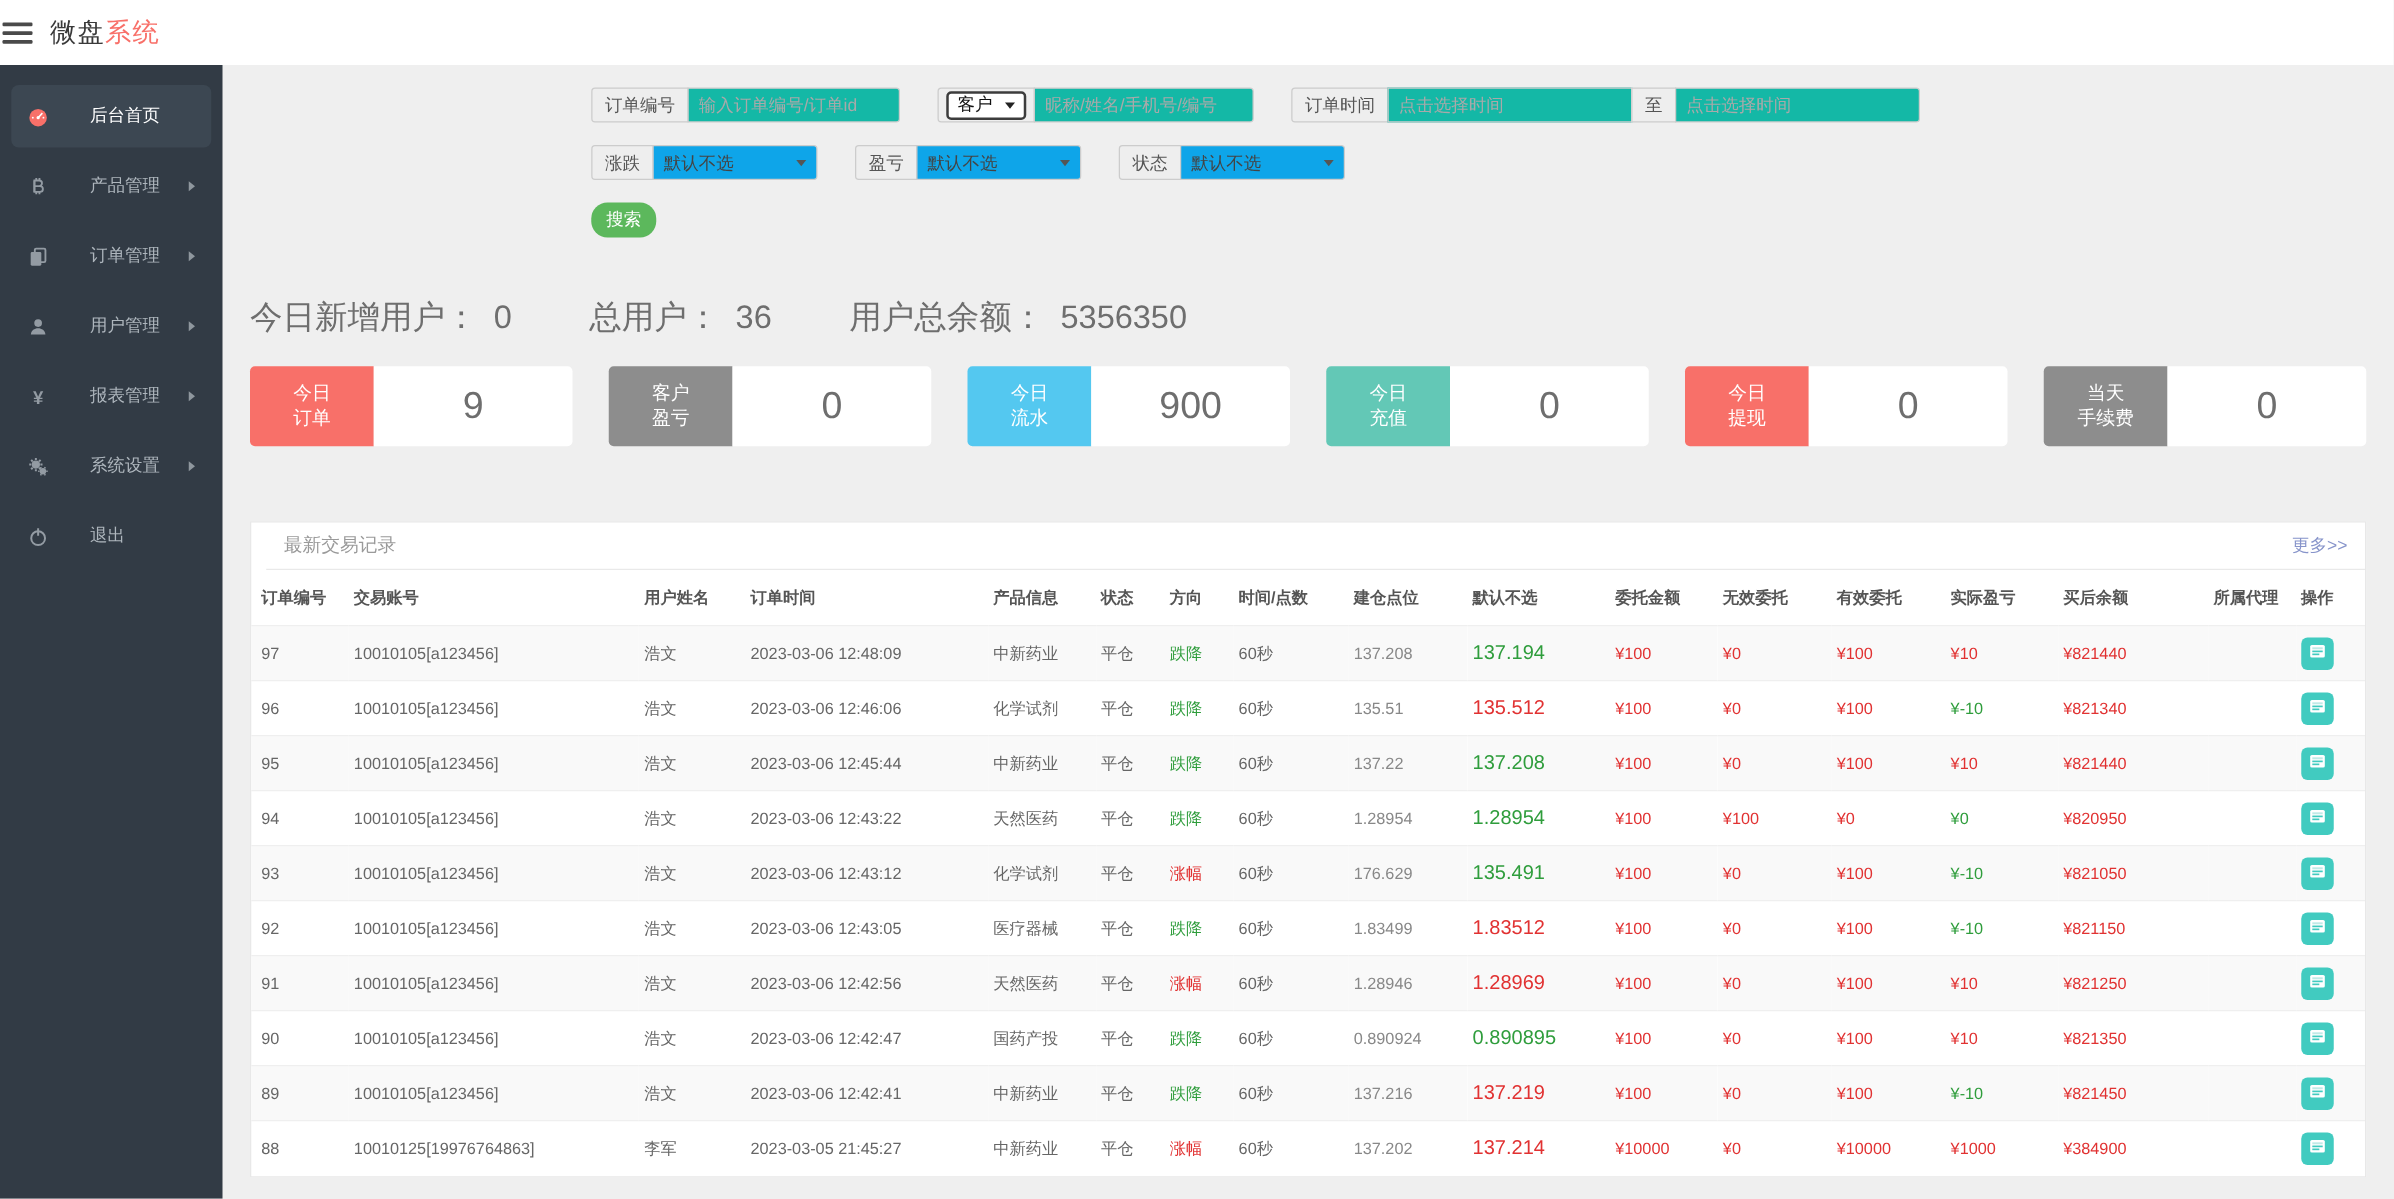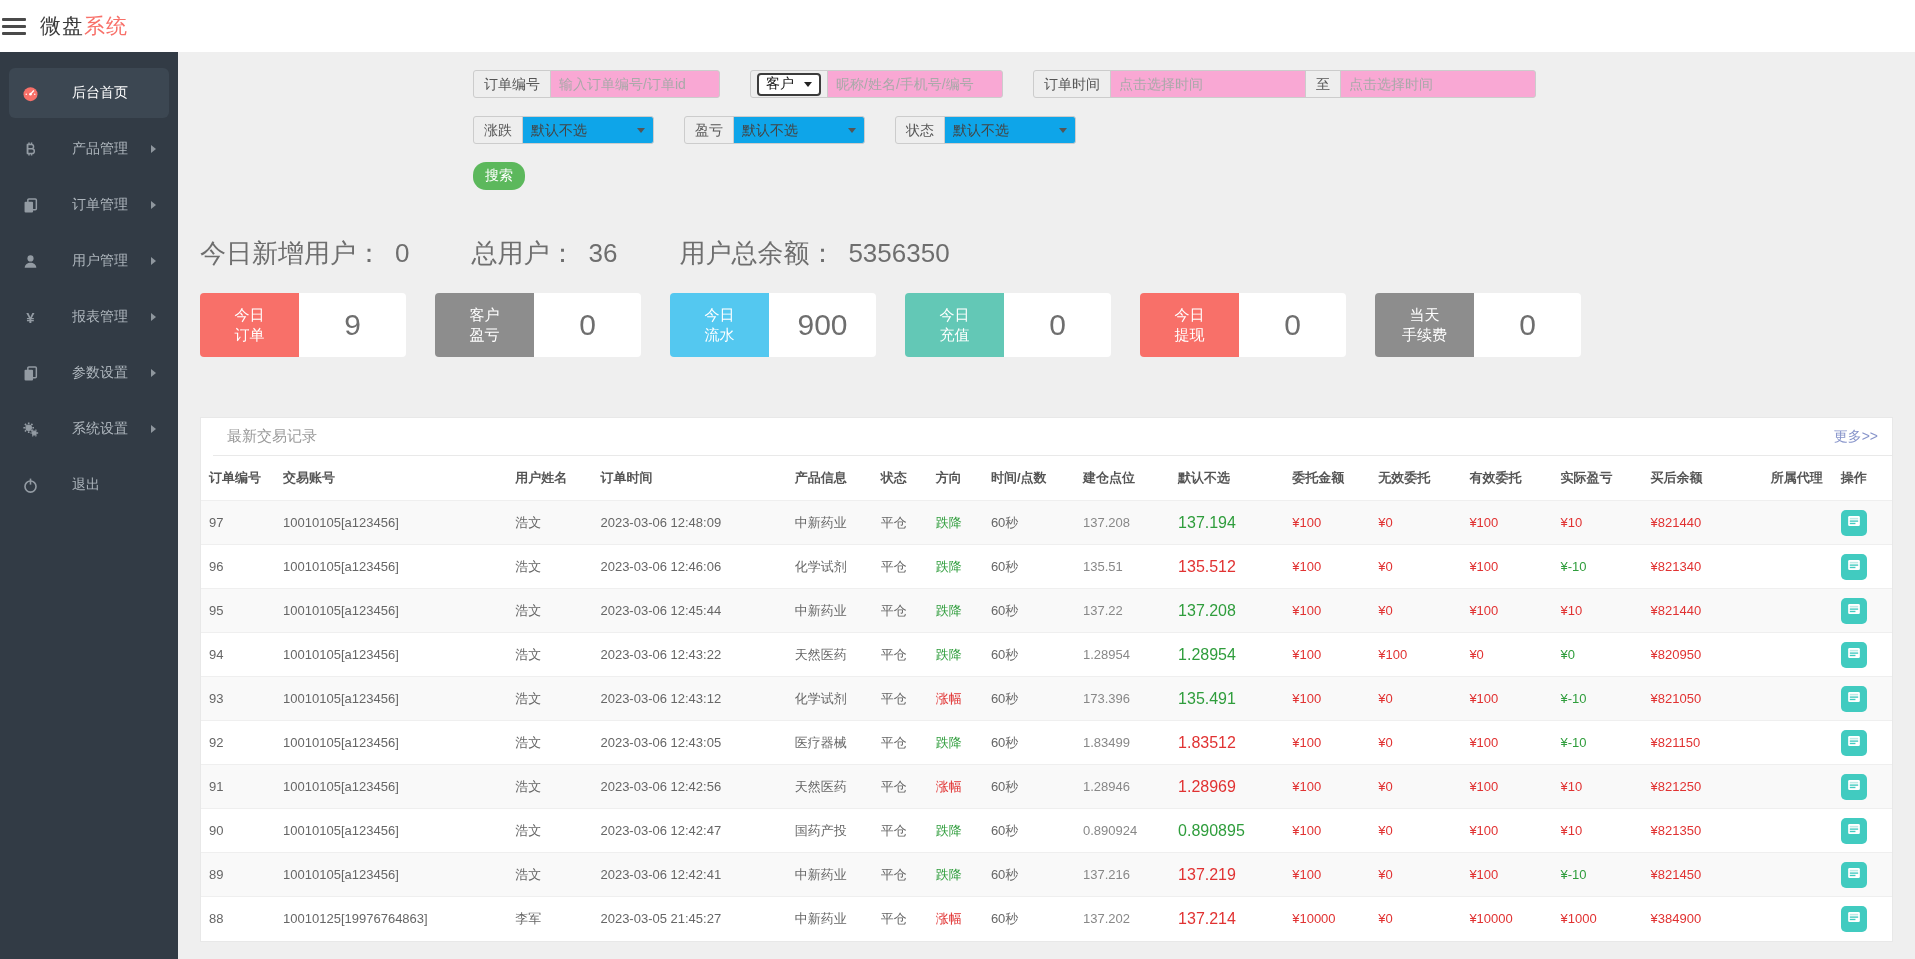--- a/index.html
+++ b/index.html
@@ -27,40 +27,40 @@
   .s-label { flex:1; }
   .s-arrow { width:0; height:0; border-left:5px solid #8f979e; border-top:4px solid transparent; border-bottom:4px solid transparent; }
   .main { flex:1; padding:0 22px; }
   
   .filters { margin-left:273px; padding-top:18px; font-size:14px; color:#555; }
   .f-row { display:flex; align-items:stretch; margin-bottom:18px; }
   .f-group { display:flex; align-items:stretch; margin-right:30px; }
   .addon { background:#eee; border:1px solid #ccc; padding:0 10px; line-height:26px; height:28px;
            border-radius:3px 0 0 3px; color:#555; white-space:nowrap; }
   .addon.mid { border-radius:0; margin-left:-1px; }
-  .f-input { border:1px solid #ccc; margin-left:-1px; background:#f9a8d4; height:28px; padding:0 8px; font-size:14px;
+  .f-input { border:1px solid #ccc; margin-left:-1px; background:#14b8a6; height:28px; padding:0 8px; font-size:14px;
              color:#333; border-radius:0 3px 3px 0; outline:none; font-family:inherit; }
   .f-input.sq { border-radius:0; }
   .f-input::placeholder { color:#a9a9a9; }
   .addon-select { background:#eee; border:1px solid #ccc; padding:0 6px; height:28px; border-radius:3px 0 0 3px;
                   display:flex; align-items:center; }
   .mini-select { display:inline-flex; align-items:center; gap:10px; border:2px solid #3c3c3c; border-radius:4px;
                  background:#fff; height:23px; padding:0 7px; color:#111; cursor:pointer; }
   .mini-select .chev { width:0; height:0; border-top:5px solid #222; border-left:4px solid transparent; border-right:4px solid transparent; }
   .fake-select { position:relative; border:1px solid #ccc; margin-left:-1px; background:#0ea5e9; height:28px; width:132px;
                  line-height:26px; padding:0 22px 0 8px; border-radius:0 3px 3px 0; color:#444; cursor:pointer; }
   .fake-select .chev { position:absolute; right:8px; top:11px; width:0; height:0; border-top:5px solid #555;
                        border-left:4px solid transparent; border-right:4px solid transparent; }
   .search-btn { background:var(--search-green,#5cb85c); color:#fff; border:none; border-radius:13px; height:28px;
                 padding:0 12px; font-size:14px; cursor:pointer; font-family:inherit; }
   
   .headline { margin-top:46px; display:flex; gap:62px; font-size:26px; color:#6e6e6e; }
   .h-value { margin-left:13px; }
   .cards { display:flex; gap:29px; margin-top:22px; }
-  .card { display:flex; width:206px; height:64px; flex:none; }
+  .card { display:flex; width:258px; height:64px; flex:none; }
   .card-label { width:99px; flex:none; border-radius:4px 0 0 4px; color:#fff; font-size:15px; line-height:20px;
                 display:flex; flex-direction:column; justify-content:center; align-items:center; }
   .card-value { flex:1; background:#fff; border-radius:0 4px 4px 0; display:flex; align-items:center; justify-content:center;
                 font-size:30px; font-weight:300; color:#6e6e6e; }
   
   .panel { margin-top:60px; background:#fff; border:1px solid #e8e8e8; }
   .panel-head { display:flex; align-items:center; padding:9px 14px; border-bottom:1px solid #e9e9e9;margin-left:12px; }
   .panel-title { flex:1; color:#9a9a9a; font-size:15px; }
   .more-link { color:var(--link-blue,#8794ca); font-size:14px; cursor:pointer; text-decoration:none; }
   table { width:100%; border-collapse:collapse; table-layout:fixed; }
@@ -136,30 +136,20 @@
         <span class="s-label">用户管理</span>
         <span class="s-arrow"></span>
       </div>
       <div class="side-item">
         <span class="s-icon">
           <svg viewBox="0 0 16 16">
             <text x="8" y="13" text-anchor="middle" font-size="14" font-weight="bold" fill="currentColor">¥</text>
           </svg>
         </span>
         <span class="s-label">报表管理</span>
-        <span class="s-arrow"></span>
-      </div>
-      <div class="side-item">
-        <span class="s-icon">
-          <svg viewBox="0 0 16 16">
-            <rect x="5.5" y="1.8" width="8" height="10.2" rx="1" fill="none" stroke="currentColor" stroke-width="1.4"></rect>
-            <rect x="2.4" y="4.4" width="8" height="10.2" rx="1" fill="currentColor"></rect>
-          </svg>
-        </span>
-        <span class="s-label">参数设置</span>
         <span class="s-arrow"></span>
       </div>
       <div class="side-item">
         <span class="s-icon">
           <svg viewBox="0 0 16 16" fill="currentColor" stroke="currentColor">
             <circle cx="6.3" cy="6.3" r="2.6"></circle>
             <g stroke-width="1.5">
               <path d="M9.7 6.3H11.3M8.7 8.7 9.84 9.84M6.3 9.7V11.3M3.9 8.7 2.76 9.84M2.9 6.3H1.3M3.9 3.9 2.76 2.76M6.3 2.9V1.3M8.7 3.9 9.84 2.76"></path>
             </g>
             <circle cx="11.6" cy="11.3" r="1.9"></circle>
@@ -460,21 +450,21 @@
             </tr>
             <tr>
               <td class="">93</td>
               <td class="">10010105[a123456]</td>
               <td class="">浩文</td>
               <td class="">2023-03-06 12:43:12</td>
               <td class="">化学试剂</td>
               <td class="">平仓</td>
               <td class="red">涨幅</td>
               <td class="">60秒</td>
-              <td class="open-cell">173.396</td>
+              <td class="open-cell">176.629</td>
               <td class="close-cell green">135.491</td>
               <td class="money">¥100</td>
               <td class="money">¥0</td>
               <td class="money">¥100</td>
               <td class="green">¥-10</td>
               <td class="money">¥821050</td>
               <td class=""></td>
               <td>
                 <button class="op-btn">
                   <span><svg viewBox="0 0 16 16">

